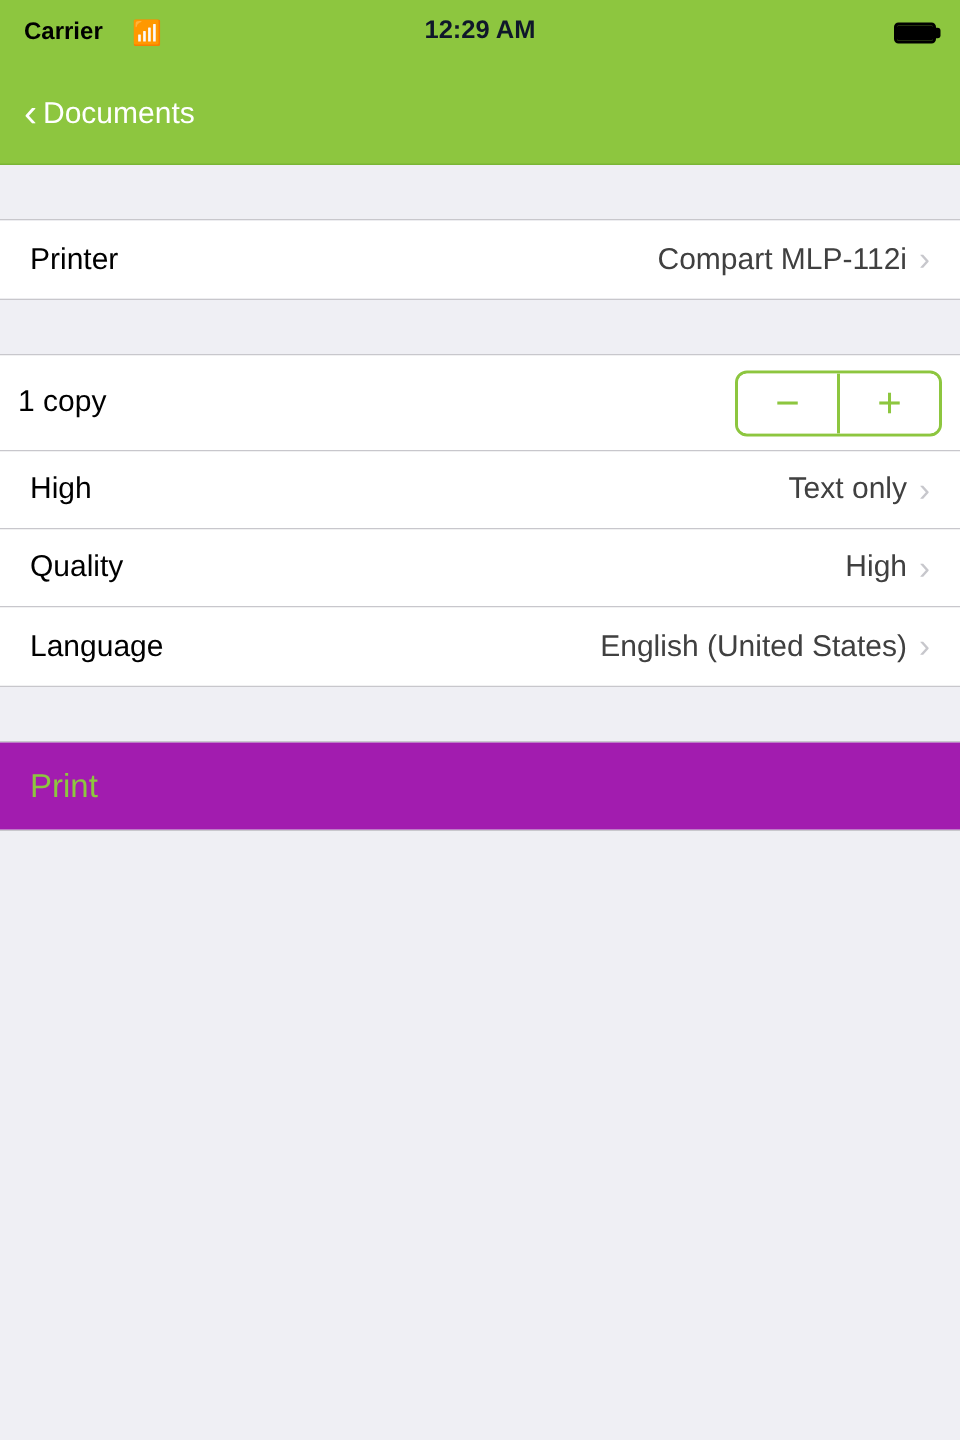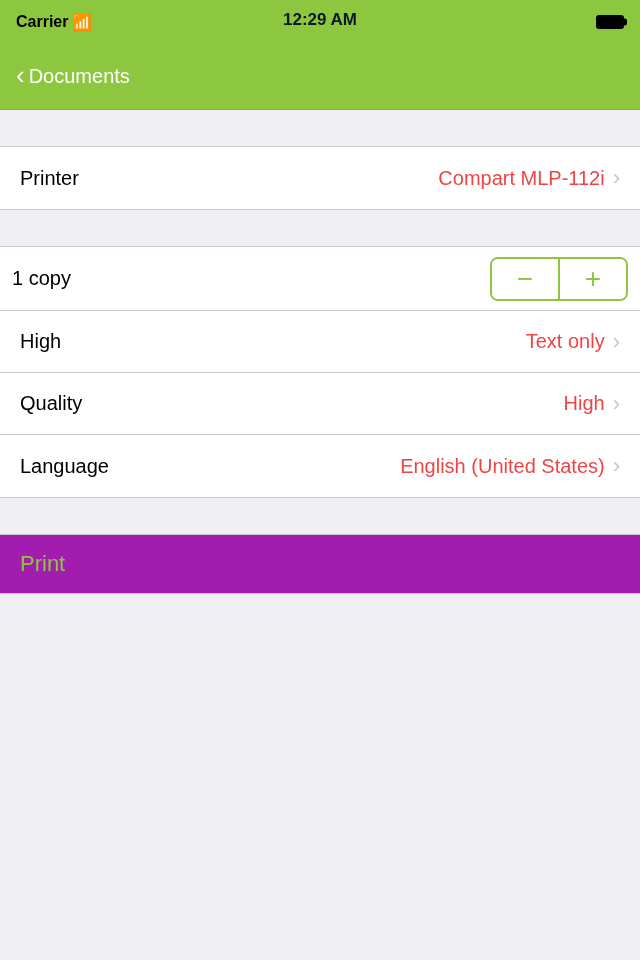--- a/index.html
+++ b/index.html
@@ -19,21 +19,21 @@
       height: 44px;
       background: #8dc63f;
       display: flex;
       align-items: center;
       justify-content: space-between;
       padding: 0 16px;
     }
     .status-left {
       display: flex;
       align-items: center;
-      gap: 4px;
+      gap: 20px;
       font-size: 16px;
       font-weight: 600;
       color: #000;
     }
     .status-center {
       font-size: 17px;
       font-weight: 600;
       color: #0f172a;
       position: absolute;
       left: 50%;
@@ -122,21 +122,21 @@
       background: #fff;
       border-top: 1px solid #c8c7cc;
       border-bottom: 1px solid #c8c7cc;
     }
 
     .table-row {
       display: flex;
       align-items: center;
       justify-content: space-between;
       padding: 0 20px;
-      height: 62px;
+      height: 52px;
       background: #fff;
       border-bottom: 1px solid #c8c7cc;
       cursor: pointer;
     }
     .table-row:last-child {
       border-bottom: none;
     }
 
     .row-label {
       font-size: 20px;
@@ -145,21 +145,21 @@
     }
 
     .row-value-wrap {
       display: flex;
       align-items: center;
       gap: 8px;
     }
 
     .row-value {
       font-size: 20px;
-      color: #ef4444;
+      color: #404040;
       text-align: right;
     }
 
     .chevron-right {
       color: #c7c7cc;
       font-size: 22px;
       font-weight: 300;
     }
 
     

